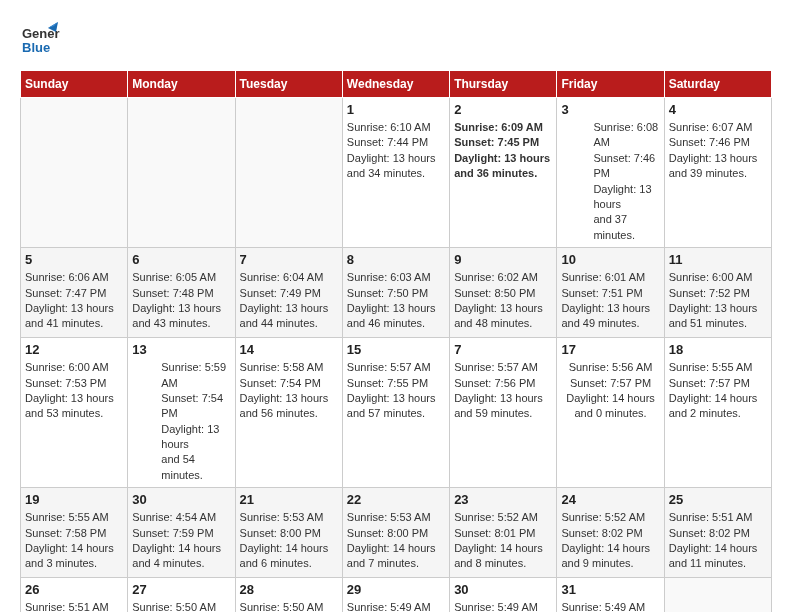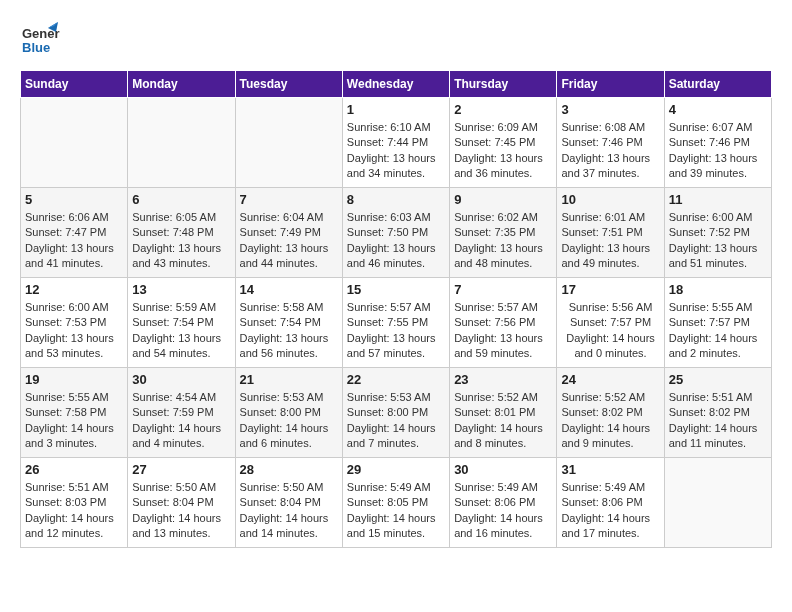--- a/index.html
+++ b/index.html
@@ -32,21 +32,21 @@
     .subtitle {
       font-size: 16px;
       color: #555;
     }
     .calendar {
       width: 100%;
       border-collapse: collapse;
       font-size: 11px;
     }
     .calendar thead th {
-      background-color: #4c1d95;
+      background-color: #b91c1c;
       color: #fff;
       padding: 6px 4px;
       text-align: left;
       font-size: 12px;
       font-weight: bold;
       border: 1px solid #fff;
     }
     .calendar tbody td {
       border: 1px solid #ccc;
       vertical-align: top;
@@ -110,28 +110,28 @@
         <td class="empty-cell"></td>
         <td>
           <div class="day-number">1</div>
           <div class="day-info" style="white-space: pre-line;">Sunrise: 6:10 AM
 Sunset: 7:44 PM
 Daylight: 13 hours
 and 34 minutes.</div>
         </td>
         <td>
           <div class="day-number">2</div>
-          <div class="day-info" style="white-space: pre-line;">Sunrise: 6:09 AM
+          <div class="day-info" style="white-space: pre-line; font-weight: bold;">Sunrise: 6:09 AM
 Sunset: 7:45 PM
 Daylight: 13 hours
 and 36 minutes.</div>
         </td>
         <td>
           <div class="day-number">3</div>
-          <div class="day-info" style="white-space: pre-line;">Sunrise: 6:08 AM
+          <div class="day-info" style="white-space: pre-line; margin-left: 32px;">Sunrise: 6:08 AM
 Sunset: 7:46 PM
 Daylight: 13 hours
 and 37 minutes.</div>
         </td>
         <td>
           <div class="day-number">4</div>
           <div class="day-info" style="white-space: pre-line;">Sunrise: 6:07 AM
 Sunset: 7:46 PM
 Daylight: 13 hours
 and 39 minutes.</div>
@@ -162,21 +162,21 @@
         <td>
           <div class="day-number">8</div>
           <div class="day-info" style="white-space: pre-line;">Sunrise: 6:03 AM
 Sunset: 7:50 PM
 Daylight: 13 hours
 and 46 minutes.</div>
         </td>
         <td>
           <div class="day-number">9</div>
           <div class="day-info" style="white-space: pre-line;">Sunrise: 6:02 AM
-Sunset: 7:35 PM
+Sunset: 8:50 PM
 Daylight: 13 hours
 and 48 minutes.</div>
         </td>
         <td>
           <div class="day-number">10</div>
           <div class="day-info" style="white-space: pre-line;">Sunrise: 6:01 AM
 Sunset: 7:51 PM
 Daylight: 13 hours
 and 49 minutes.</div>
         </td>
@@ -191,21 +191,21 @@
       <tr>
         <td>
           <div class="day-number">12</div>
           <div class="day-info" style="white-space: pre-line;">Sunrise: 6:00 AM
 Sunset: 7:53 PM
 Daylight: 13 hours
 and 53 minutes.</div>
         </td>
         <td>
           <div class="day-number">13</div>
-          <div class="day-info" style="white-space: pre-line;">Sunrise: 5:59 AM
+          <div class="day-info" style="white-space: pre-line; margin-left: 29px;">Sunrise: 5:59 AM
 Sunset: 7:54 PM
 Daylight: 13 hours
 and 54 minutes.</div>
         </td>
         <td>
           <div class="day-number">14</div>
           <div class="day-info" style="white-space: pre-line;">Sunrise: 5:58 AM
 Sunset: 7:54 PM
 Daylight: 13 hours
 and 56 minutes.</div>

